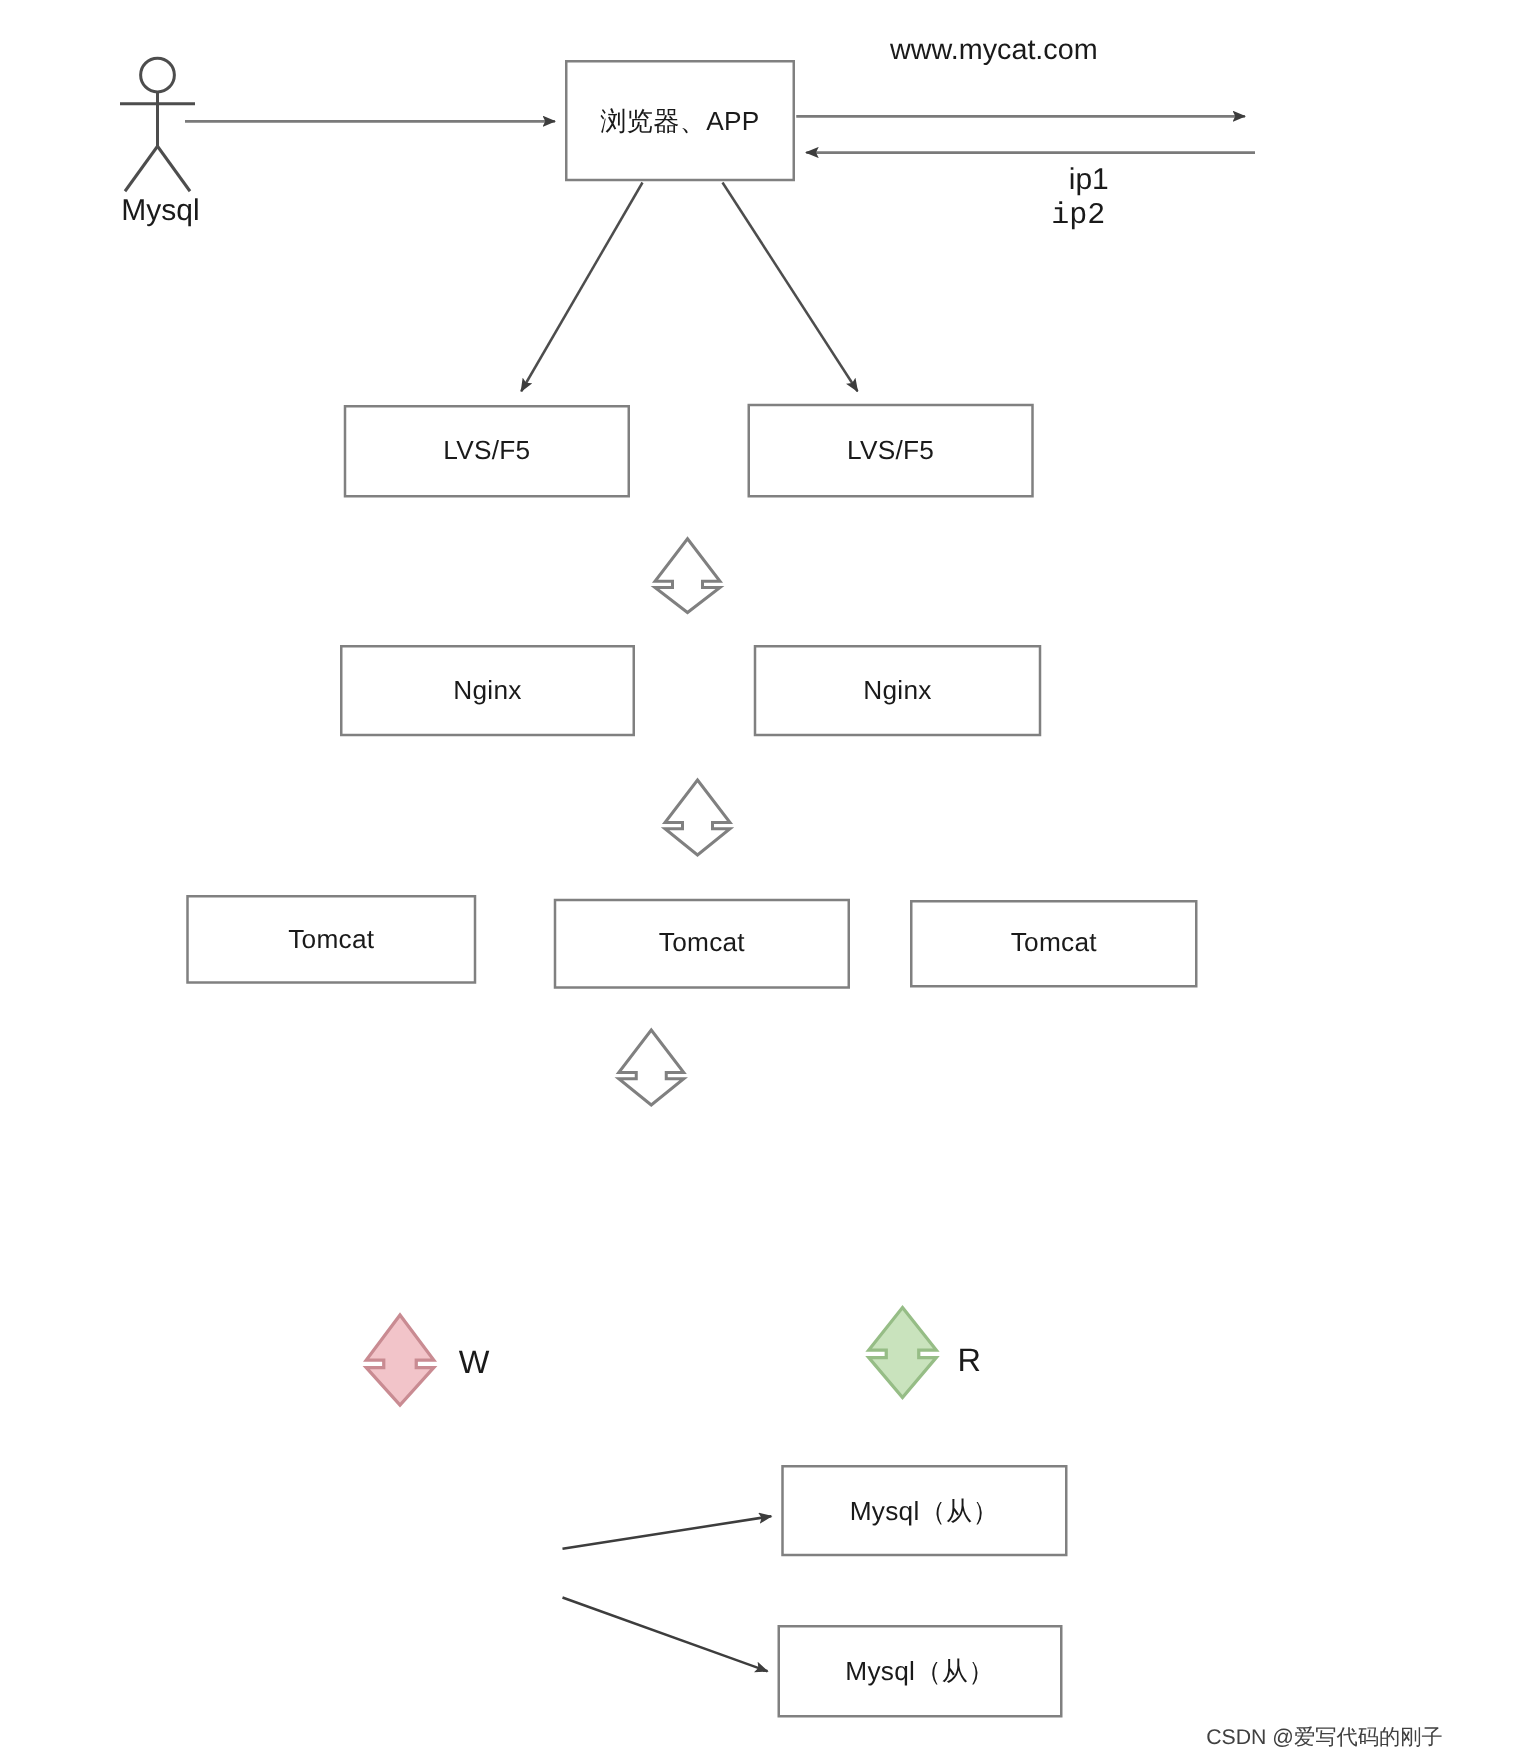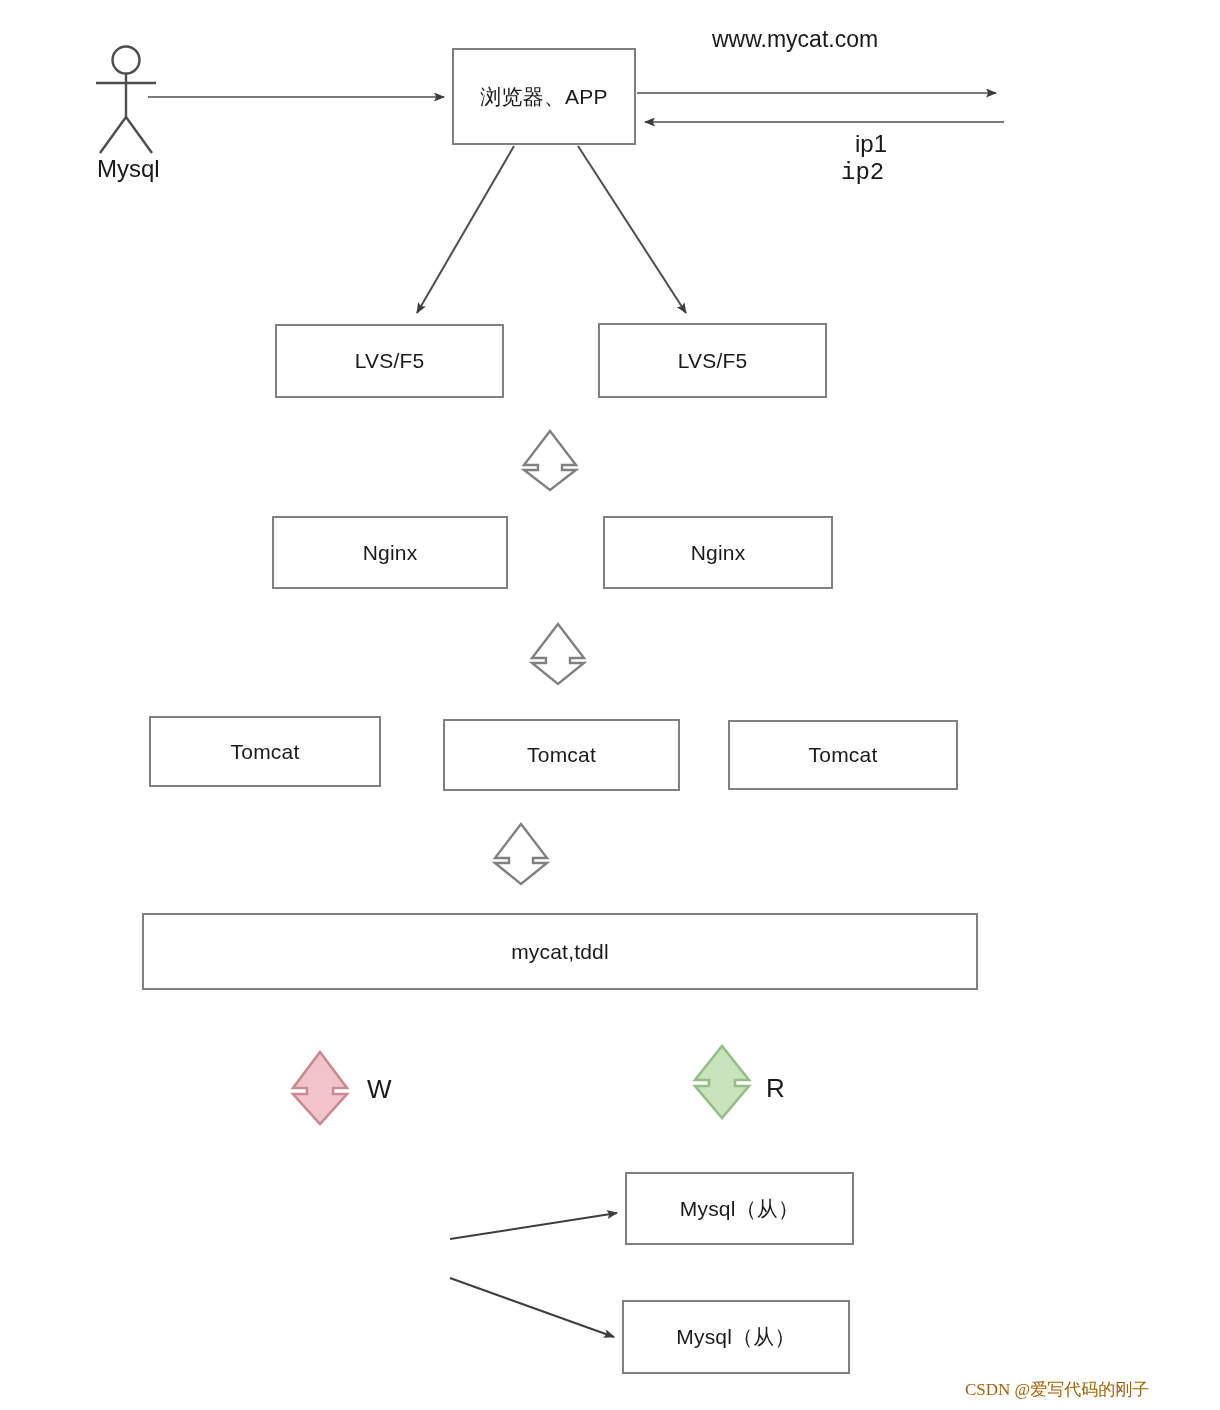--- a/index.html
+++ b/index.html
@@ -44,24 +44,23 @@
     white-space: nowrap;
   }
   .label.big {
     font-size: 23px;
   }
   .label.rw {
     font-size: 26px;
   }
   .watermark {
     position: absolute;
-    color: #a16207;
+    color: #404040;
     font-size: 17px;
     white-space: nowrap;
-    font-family: Liberation Serif, serif;
   }
 </style>
 </head>
 <body>
 
 <div id="canvas">
 
   <svg id="wires" viewBox="0 0 1220 1410" xmlns="http://www.w3.org/2000/svg">
     <defs>
       <marker id="ah" markerWidth="11" markerHeight="9" refX="10" refY="4.5" orient="auto" markerUnits="userSpaceOnUse">
@@ -113,21 +112,20 @@
   <div class="node" style="left:275px; top:324px; width:229px; height:74px;">LVS/F5</div>
   <div class="node" style="left:598px; top:323px; width:229px; height:75px;">LVS/F5</div>
 
   <div class="node" style="left:272px; top:516px; width:236px; height:73px;">Nginx</div>
   <div class="node" style="left:603px; top:516px; width:230px; height:73px;">Nginx</div>
 
   <div class="node" style="left:149px; top:716px; width:232px; height:71px;">Tomcat</div>
   <div class="node" style="left:443px; top:719px; width:237px; height:72px;">Tomcat</div>
   <div class="node" style="left:728px; top:720px; width:230px; height:70px;">Tomcat</div>
 
-  <div class="node" style="left:142px; top:913px; width:836px; height:77px;">mycat,tddl</div>
 
   <div class="label rw" style="left:367px; top:1074px;">W</div>
   <div class="label rw" style="left:766px; top:1073px;">R</div>
 
 
   <div class="node" style="left:625px; top:1172px; width:229px; height:73px;">Mysql（从）</div>
   <div class="node" style="left:622px; top:1300px; width:228px; height:74px;">Mysql（从）</div>
 
   <div class="watermark" style="left:965px; top:1378px;">CSDN @爱写代码的刚子</div>
 

